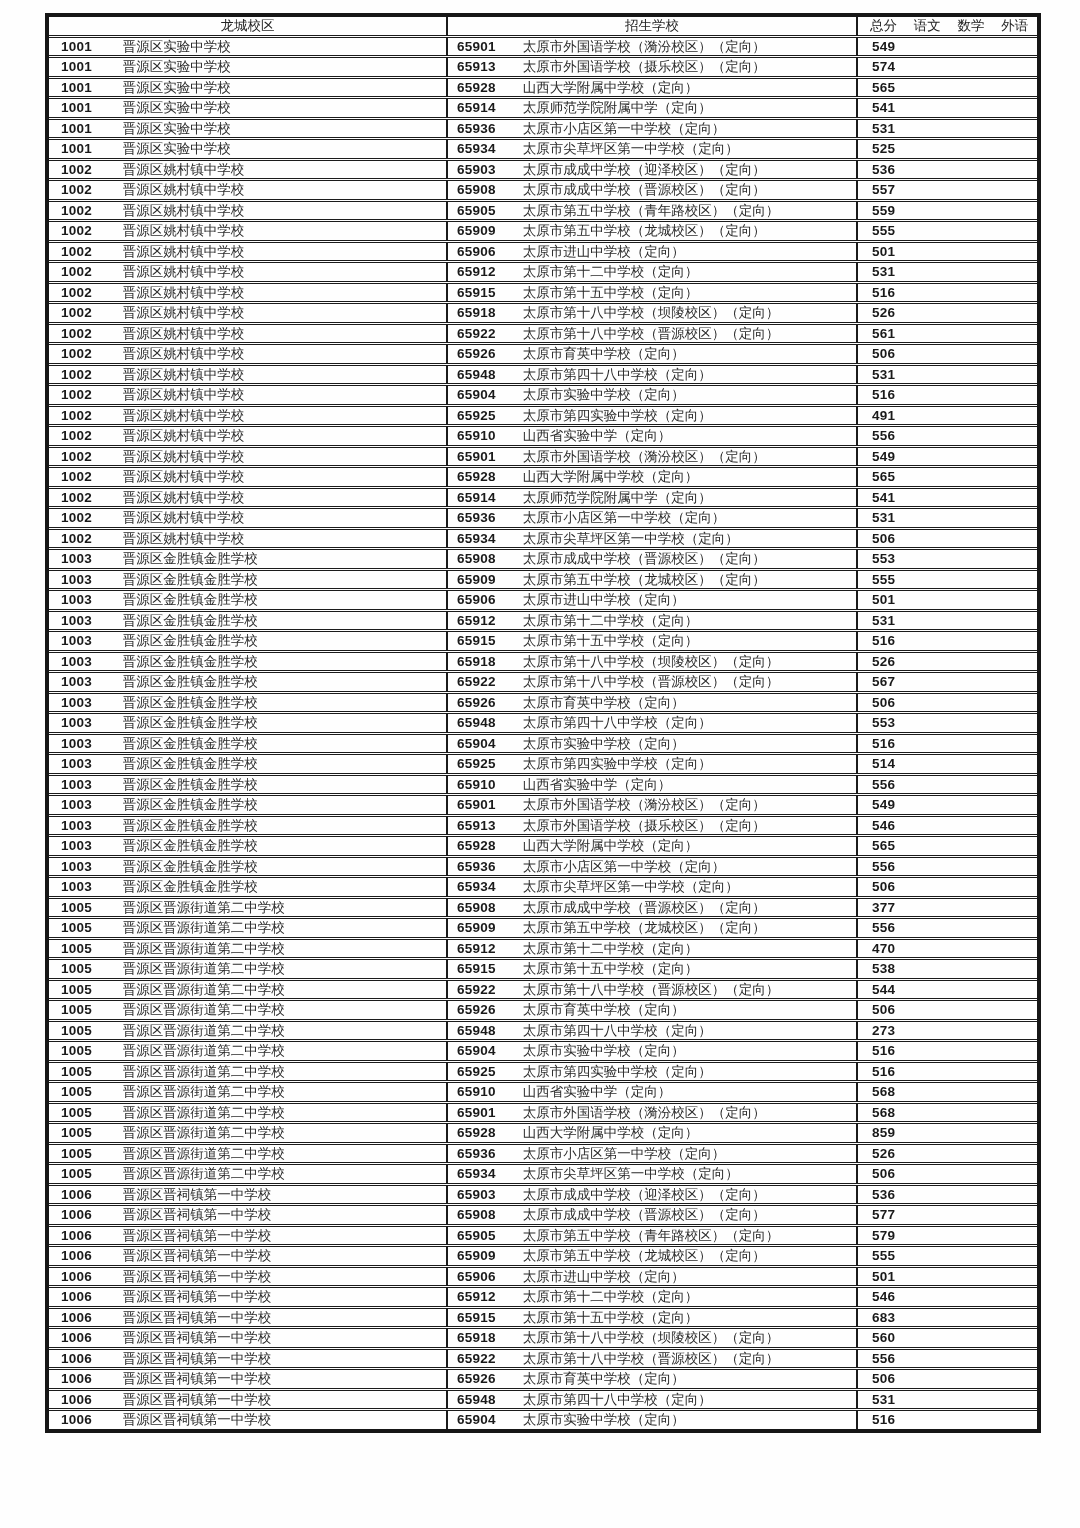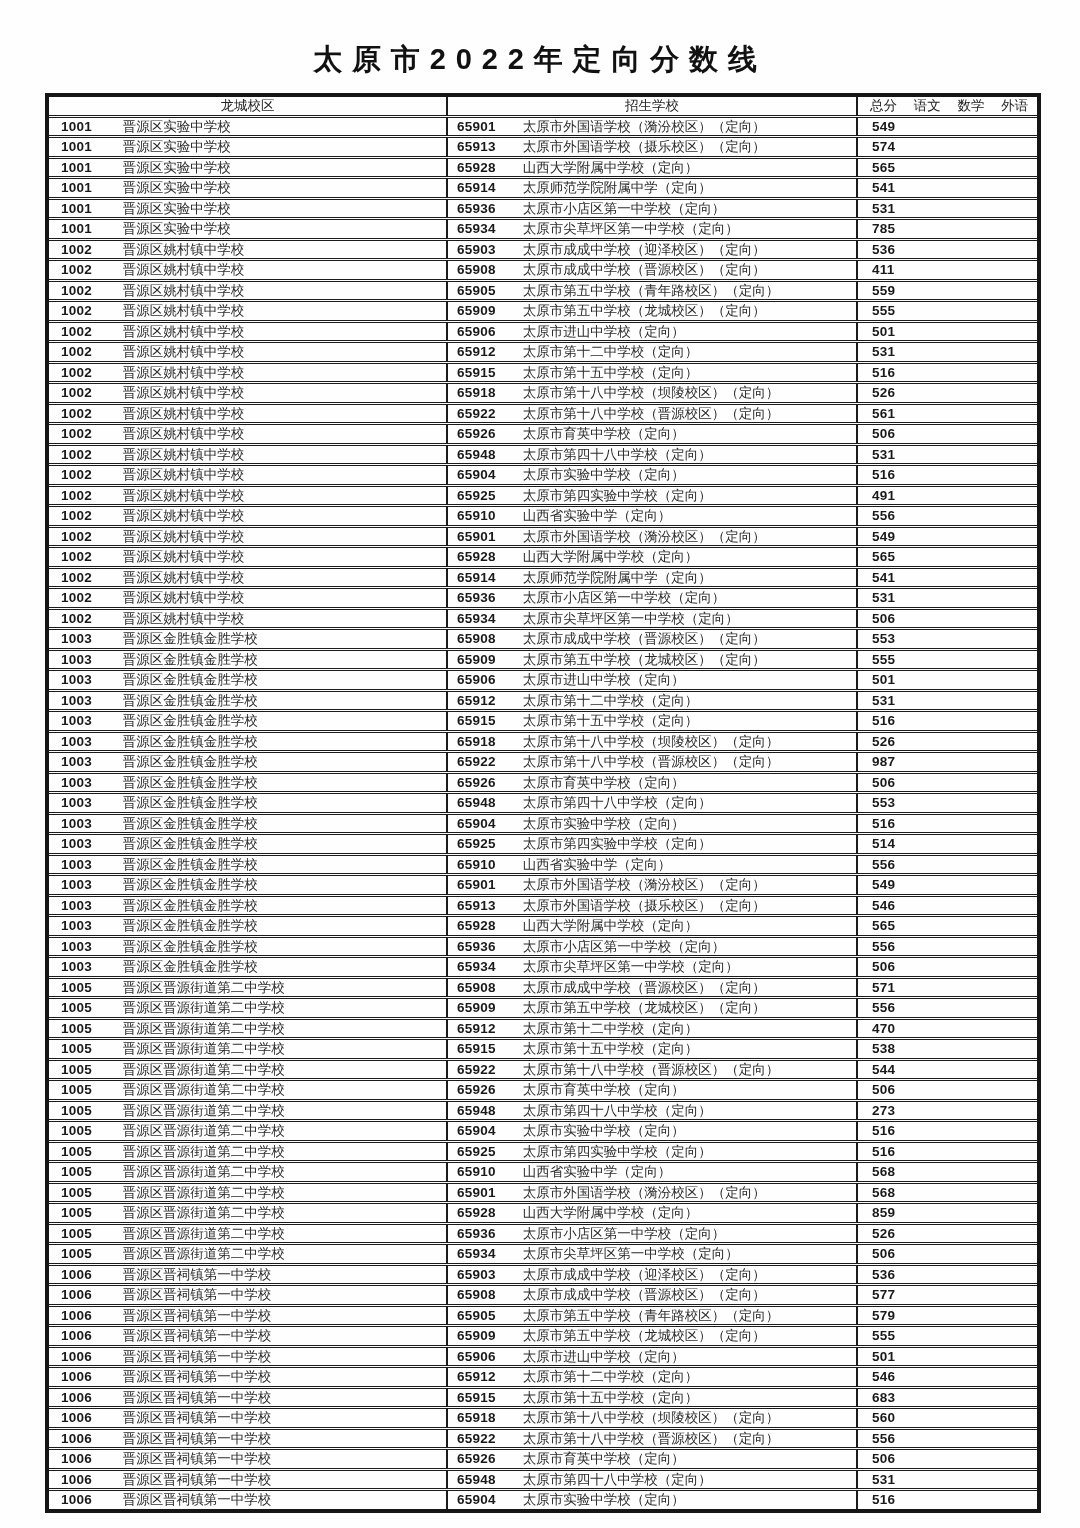--- a/index.html
+++ b/index.html
@@ -70,21 +70,20 @@
     font-weight: bold;
     letter-spacing: 0.02em;
     color: #1a1a1a;
   }
   .name { color: #2a2a2a; }
 </style>
 </head>
 <body>
 
 <div class="page">
-  <h1 class="doc-title">太原市2022年定向分数线</h1>
 
   <table class="score-table">
     <colgroup>
       <col class="c1">
       <col class="c2">
       <col class="c3">
     </colgroup>
     <thead>
       <tr>
         <th class="head-center">龙城校区</th>
@@ -166,21 +165,21 @@
         <tr>
     <td class="cell-grad">
       <span class="code">1001</span>
       <span class="name">晋源区实验中学校</span>
     </td>
     <td class="cell-enrl">
       <span class="code">65934</span>
       <span class="name">太原市尖草坪区第一中学校（定向）</span>
     </td>
     <td class="cell-score">
-      <span class="score">785</span>
+      <span class="score">525</span>
     </td>
   </tr>
         <tr>
     <td class="cell-grad">
       <span class="code">1002</span>
       <span class="name">晋源区姚村镇中学校</span>
     </td>
     <td class="cell-enrl">
       <span class="code">65903</span>
       <span class="name">太原市成成中学校（迎泽校区）（定向）</span>
@@ -192,21 +191,21 @@
         <tr>
     <td class="cell-grad">
       <span class="code">1002</span>
       <span class="name">晋源区姚村镇中学校</span>
     </td>
     <td class="cell-enrl">
       <span class="code">65908</span>
       <span class="name">太原市成成中学校（晋源校区）（定向）</span>
     </td>
     <td class="cell-score">
-      <span class="score">411</span>
+      <span class="score">557</span>
     </td>
   </tr>
         <tr>
     <td class="cell-grad">
       <span class="code">1002</span>
       <span class="name">晋源区姚村镇中学校</span>
     </td>
     <td class="cell-enrl">
       <span class="code">65905</span>
       <span class="name">太原市第五中学校（青年路校区）（定向）</span>
@@ -504,21 +503,21 @@
         <tr>
     <td class="cell-grad">
       <span class="code">1003</span>
       <span class="name">晋源区金胜镇金胜学校</span>
     </td>
     <td class="cell-enrl">
       <span class="code">65922</span>
       <span class="name">太原市第十八中学校（晋源校区）（定向）</span>
     </td>
     <td class="cell-score">
-      <span class="score">987</span>
+      <span class="score">567</span>
     </td>
   </tr>
         <tr>
     <td class="cell-grad">
       <span class="code">1003</span>
       <span class="name">晋源区金胜镇金胜学校</span>
     </td>
     <td class="cell-enrl">
       <span class="code">65926</span>
       <span class="name">太原市育英中学校（定向）</span>
@@ -647,21 +646,21 @@
         <tr>
     <td class="cell-grad">
       <span class="code">1005</span>
       <span class="name">晋源区晋源街道第二中学校</span>
     </td>
     <td class="cell-enrl">
       <span class="code">65908</span>
       <span class="name">太原市成成中学校（晋源校区）（定向）</span>
     </td>
     <td class="cell-score">
-      <span class="score">571</span>
+      <span class="score">377</span>
     </td>
   </tr>
         <tr>
     <td class="cell-grad">
       <span class="code">1005</span>
       <span class="name">晋源区晋源街道第二中学校</span>
     </td>
     <td class="cell-enrl">
       <span class="code">65909</span>
       <span class="name">太原市第五中学校（龙城校区）（定向）</span>

